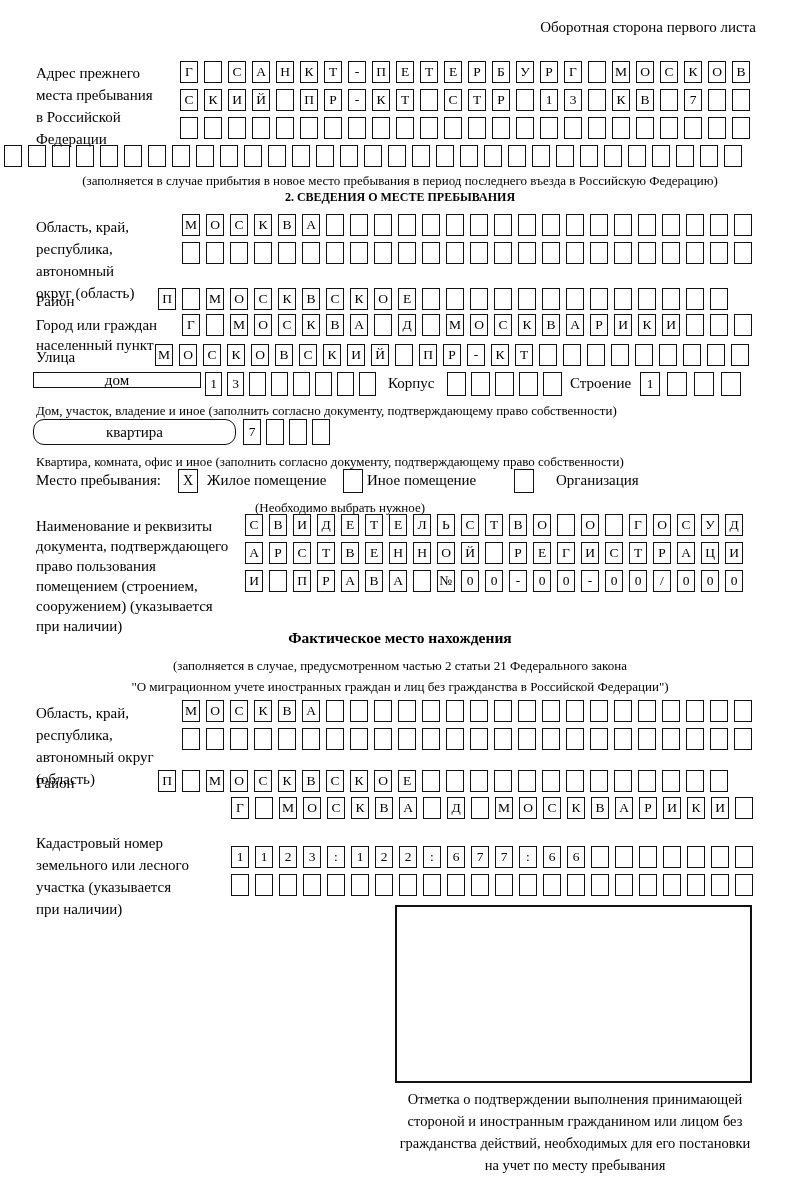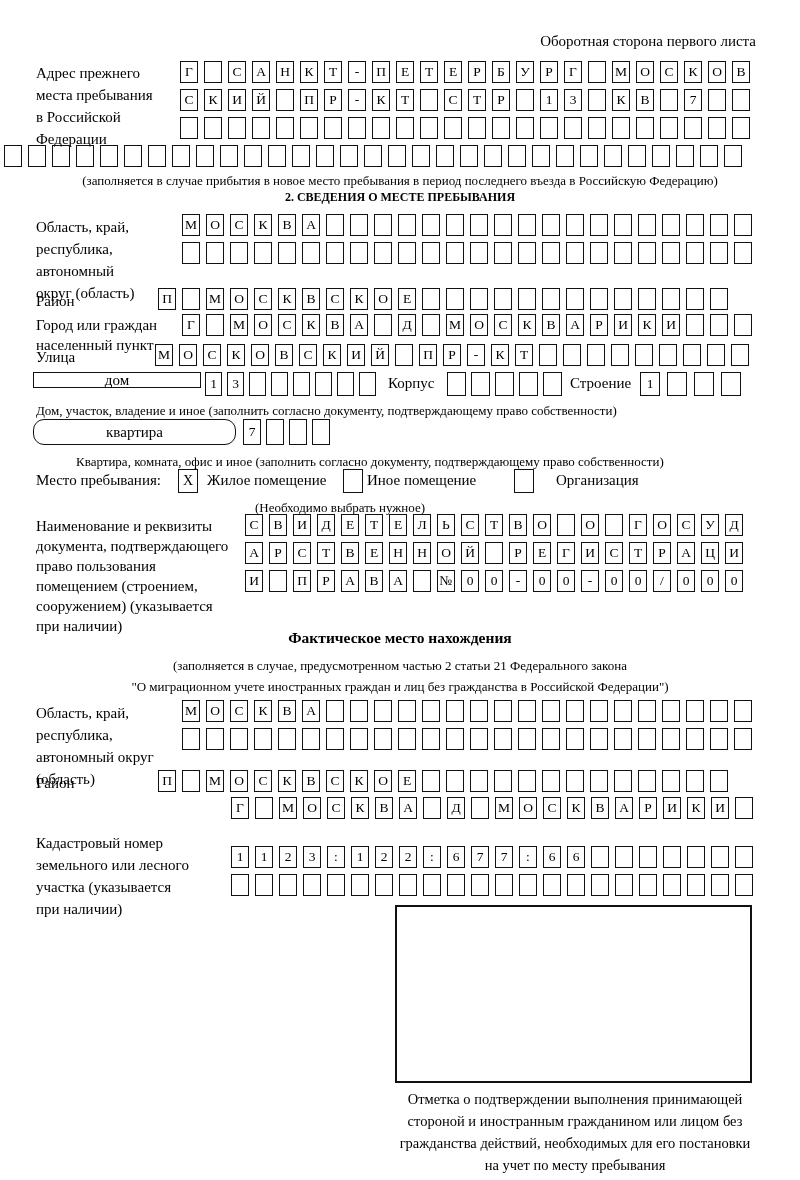--- a/index.html
+++ b/index.html
@@ -40,21 +40,21 @@
   }
   .inline-label { position:absolute; font-size:15px; white-space:nowrap; }
   .bigbox { position:absolute; border:2px solid #111111; background:#ffffff; }
   .stamp-note { position:absolute; text-align:center; font-size:14.5px; line-height:22px; }
 </style>
 </head>
 <body>
 
 <div class="sheet">
 
-  <div class="label" style="top:16px; right:44px;margin-top:14px;">Оборотная сторона первого листа</div>
+  <div class="label" style="top:16px; right:44px;">Оборотная сторона первого листа</div>
 
   <div class="label" style="left:36px; top:62px; width:150px;">
       <div class="line">Адрес прежнего</div>
       <div class="line">места пребывания</div>
       <div class="line">в Российской</div>
       <div class="line">Федерации</div>
     </div>
   <div class="cellrow" style="left:180px; top:61px;">
       <span class="cell">Г</span>
       <span class="cell"></span>
@@ -345,21 +345,21 @@
     </div>
   <div class="note" style="left:36px; top:401px;">Дом, участок, владение и иное (заполнить согласно документу, подтверждающему право собственности)</div>
 
   <div class="fieldbox" style="left:33px; top:419px; width:203px; height:26px;border-radius:11px;">квартира</div>
   <div class="cellrow tall" style="left:243px; top:419px;">
       <span class="cell">7</span>
       <span class="cell"></span>
       <span class="cell"></span>
       <span class="cell"></span>
     </div>
-  <div class="note" style="left:36px; top:452px;margin-left:40px;">Квартира, комната, офис и иное (заполнить согласно документу, подтверждающему право собственности)</div>
+  <div class="note" style="left:36px; top:452px;">Квартира, комната, офис и иное (заполнить согласно документу, подтверждающему право собственности)</div>
 
   <div class="inline-label" style="left:36px; top:472px;">Место пребывания:</div>
   <div class="checkbox" style="left:178px; top:469px;">X</div>
   <div class="inline-label" style="left:207px; top:472px;">Жилое помещение</div>
   <div class="checkbox" style="left:343px; top:469px;"></div>
   <div class="inline-label" style="left:367px; top:472px;">Иное помещение</div>
   <div class="checkbox" style="left:514px; top:469px;"></div>
   <div class="inline-label" style="left:556px; top:472px;">Организация</div>
   <div class="note" style="left:0; top:498px; width:680px; text-align:center;">(Необходимо выбрать нужное)</div>
 

